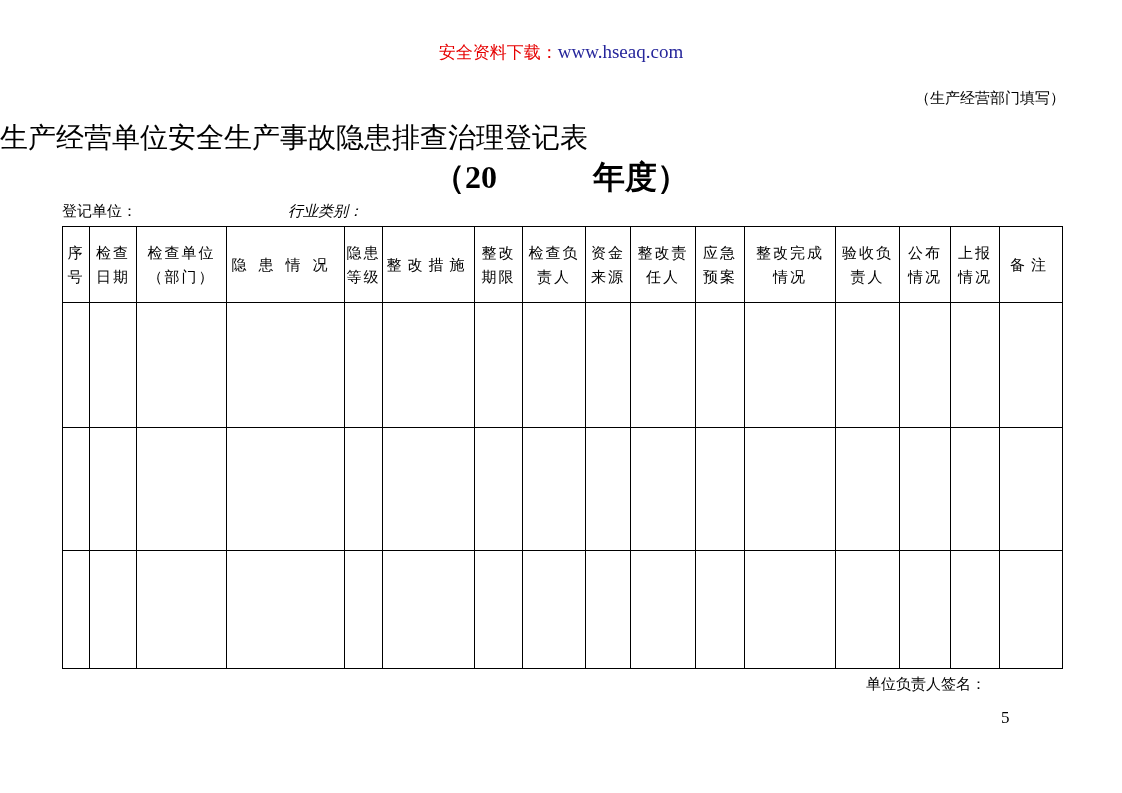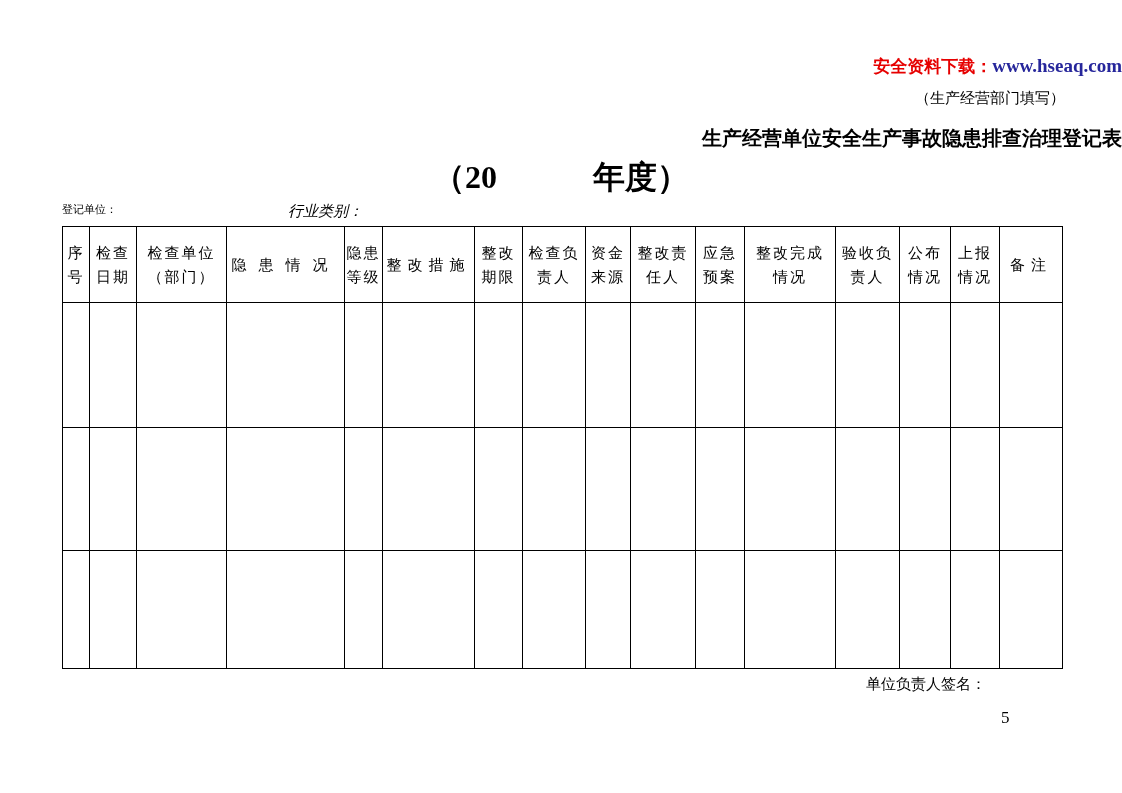--- a/index.html
+++ b/index.html
@@ -7,55 +7,54 @@
     position: relative;
     width: 1122px;
     height: 793px;
     background: #ffffff;
     color: #000000;
     font-family: "Liberation Serif", "DejaVu Serif", serif;
     overflow: hidden;
   }
   .site-header {
     position: absolute;
-    top: 54px; left: 0; width: 100%;
-    text-align: right;
+    top: 40px; left: 0; width: 100%;
+    text-align: center;
     font-size: 17px;
     line-height: 24px;
-    font-weight: bold;
   }
   .dl-label { }
   .dl-url { font-size: 19px; }
   .fill-note {
     position: absolute;
     top: 88px; right: 57px;
     font-size: 15px;
     line-height: 20px;
   }
   .title {
     position: absolute;
     top: 119px; left: 0; width: 100%;
-    text-align: right;
-    font-size: 20px;
-    font-weight: bold;
+    text-align: left;
+    font-size: 28px;
+    font-weight: normal;
     line-height: 38px;
     letter-spacing: 0px;
   }
   .subtitle {
     position: absolute;
     top: 158px; left: 0; width: 100%;
     text-align: center;
     font-size: 32px;
     font-weight: bold;
     line-height: 38px;
   }
   .reg-unit-label {
     position: absolute;
     top: 202px; left: 62px;
-    font-size: 11px;
+    font-size: 15px;
   }
   .industry-label {
     position: absolute;
     top: 202px; left: 288px;
     font-size: 15px;
     font-style: italic;
   }
   table.reg-table {
     position: absolute;
     left: 62px; top: 226px;

